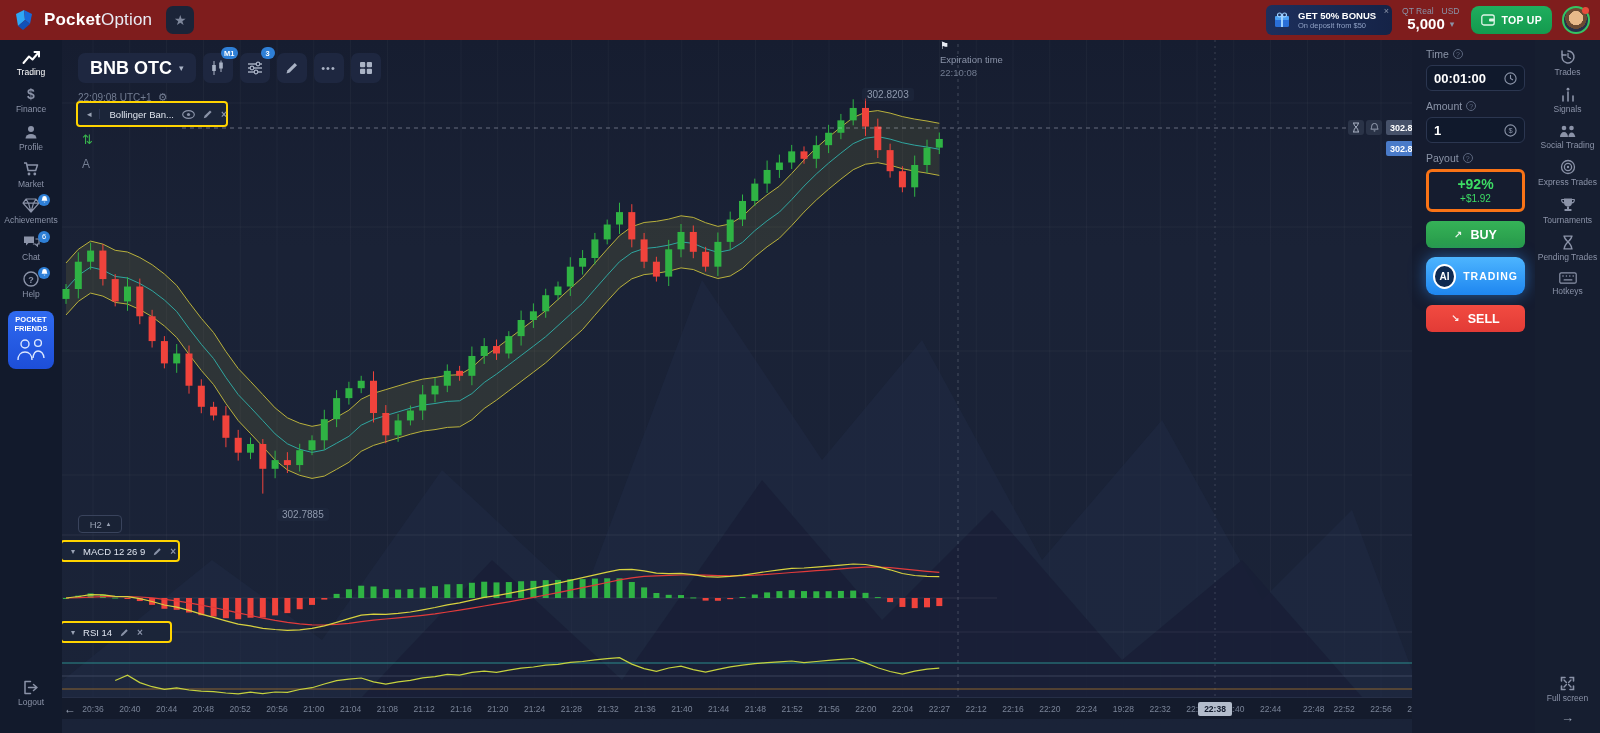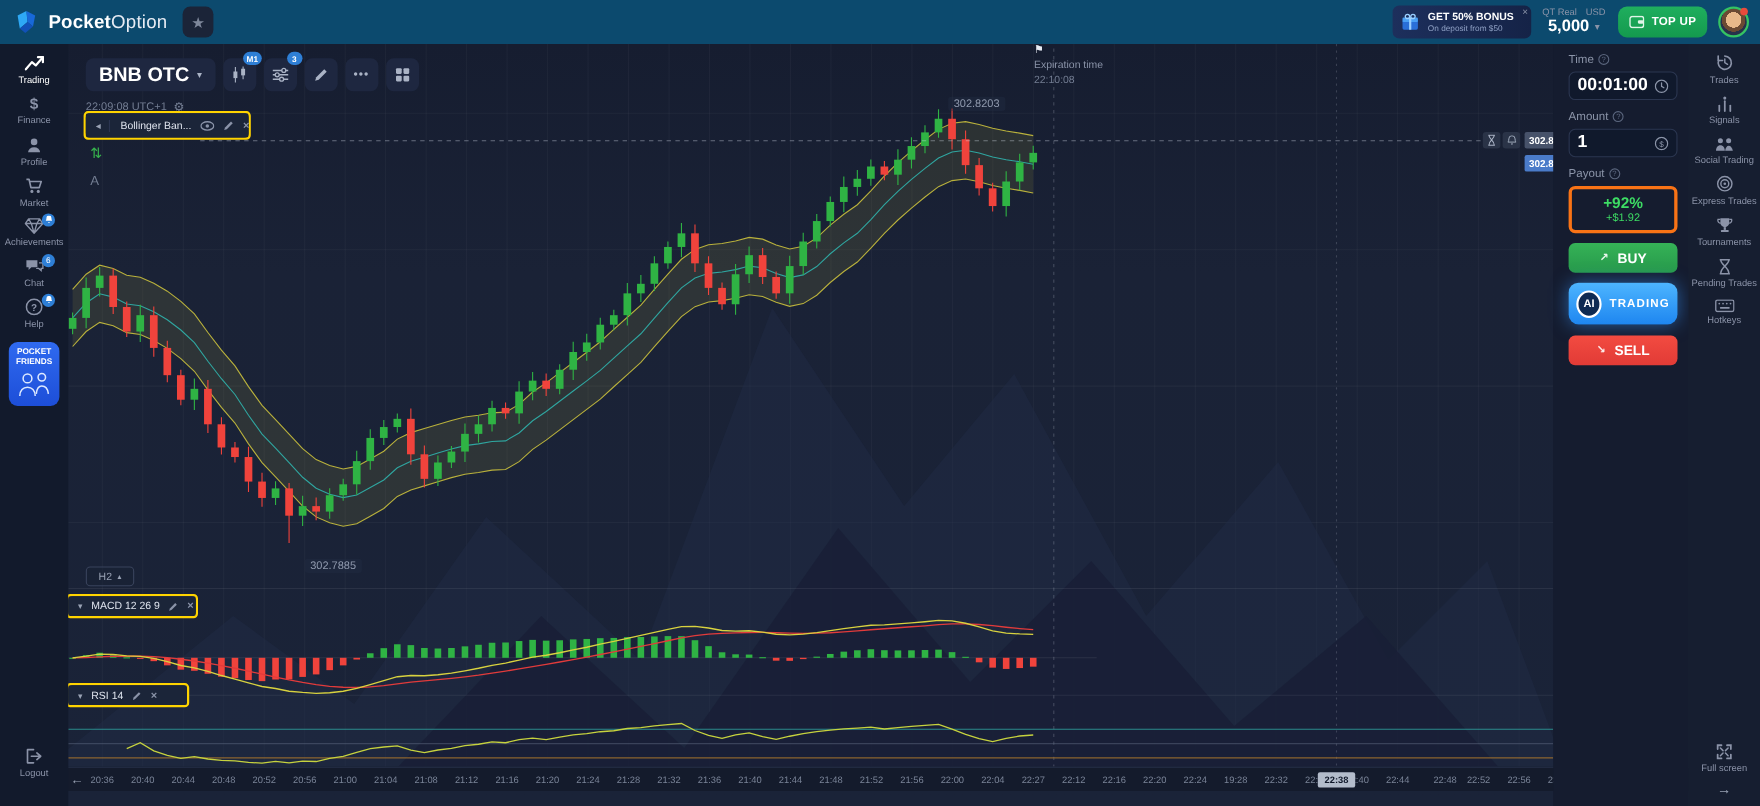--- a/index.html
+++ b/index.html
@@ -1,21 +1,21 @@
 <!DOCTYPE html>
 <html><head>
 <meta charset="utf-8">
 <style>
   * { margin:0; padding:0; box-sizing:border-box; }
   html,body { width:1600px; height:733px; overflow:hidden; }
   body { font-family:"Liberation Sans","DejaVu Sans",sans-serif; background:#10172a; color:#cfd6e4; }
   .app { position:relative; width:1600px; height:733px; background:#171f33; overflow:hidden; }
 
   
-  .topbar { position:absolute; left:0; top:0; width:1600px; height:40px; background:#0c4a6e; display:flex; align-items:center; z-index:40; }
+  .topbar { position:absolute; left:0; top:0; width:1600px; height:40px; background:#7f1d1d; display:flex; align-items:center; z-index:40; }
   .logo-wrap { display:flex; align-items:center; gap:8px; padding-left:12px; }
   .brand { font-size:17px; color:#ffffff; letter-spacing:.2px; }
   .brand b { font-weight:bold; }
   .brand span { font-weight:normal; color:#e8ecf4; }
   .star-btn { margin-left:14px; width:28px; height:28px; border-radius:7px; background:#1b2438; color:#7e879b; font-size:14px; display:flex; align-items:center; justify-content:center; cursor:pointer; }
   .topbar-right { margin-left:auto; display:flex; align-items:center; gap:10px; padding-right:10px; }
   .bonus { position:relative; width:126px; height:30px; border-radius:6px; background:linear-gradient(90deg,#1d2f5c,#152347); display:flex; align-items:center; gap:6px; padding:0 12px 0 6px; }
   .bonus-title { font-size:9.5px; font-weight:bold; color:#fff; white-space:nowrap; }
   .bonus-sub { font-size:7.5px; color:#8fa0c4; white-space:nowrap; }
   .bonus-close { position:absolute; right:3px; top:1px; font-size:9px; color:#8a93a8; cursor:pointer; }
@@ -86,21 +86,21 @@
   .time-axis { position:absolute; left:0; top:657px; width:1473px; height:22px; background:#141b2c; border-top:1px solid #262f47; z-index:12; overflow:hidden; }
   .time-axis span.tl { position:absolute; top:6px; width:34px; text-align:center; font-size:8.5px; color:#7a8498; }
   .cur-time { position:absolute; top:4px; width:34px; height:14px; background:#b3bccb; color:#0f1729; font-weight:bold; font-size:8.5px; text-align:center; line-height:14px; border-radius:2px; z-index:13; }
   .axis-arrow { position:absolute; top:4px; left:-8px; color:#9aa3b5; font-size:12px; cursor:pointer; }
 
   
   .trade-panel { position:absolute; left:1412px; top:40px; width:123px; height:693px; background:#151c2f; z-index:20; padding:8px 10px 0 14px; display:flex; flex-direction:column; }
   .tp-label { font-size:10.5px; color:#8b94a8; display:flex; align-items:center; gap:4px; margin-bottom:5px; }
   .info-dot { width:10px; height:10px; border-radius:50%; border:1px solid #5b667e; color:#5b667e; font-size:7px; display:inline-flex; align-items:center; justify-content:center; }
   .tp-input { height:26px; background:#10192c; border:1px solid #2b3650; border-radius:6px; display:flex; align-items:center; padding:0 7px; margin-bottom:9px; cursor:text; }
-  .tp-input .val { font-size:16px; font-weight:bold; color:#fff; flex:1; }
+  .tp-input .val { font-size:13px; font-weight:bold; color:#fff; flex:1; }
   .tp-input .r-ico { color:#8b94a8; display:flex; }
   .payout-box { border:3px solid #f97316; border-radius:6px; padding:4px 0 5px; text-align:center; margin-bottom:9px; }
   .payout-pct { font-size:14px; font-weight:bold; color:#3ddc64; }
   .payout-amt { font-size:10px; color:#3ddc64; margin-top:1px; }
   .buy-btn { height:27px; border-radius:6px; background:linear-gradient(180deg,#35b257,#27994a); display:flex; align-items:center; justify-content:center; gap:8px; color:#fff; font-size:12.5px; font-weight:bold; cursor:pointer; margin-bottom:9px; }
   .buy-btn .arr, .sell-btn .arr { font-size:10px; opacity:.9; }
   .ai-btn { height:38px; border-radius:9px; background:linear-gradient(180deg,#4db5ff,#1e86f0); box-shadow:0 0 16px rgba(56,152,255,.55); display:flex; align-items:center; gap:7px; padding:0 7px; cursor:pointer; margin-bottom:10px; }
   .ai-circle { width:25px; height:25px; border-radius:50%; background:#0e2a52; border:2px solid #fff; color:#fff; font-size:10px; font-weight:bold; display:flex; align-items:center; justify-content:center; }
   .ai-text { color:#fff; font-size:10.5px; font-weight:bold; letter-spacing:1px; }
   .sell-btn { height:27px; border-radius:6px; background:linear-gradient(180deg,#f24b41,#e23b36); display:flex; align-items:center; justify-content:center; gap:8px; color:#fff; font-size:12.5px; font-weight:bold; cursor:pointer; }

